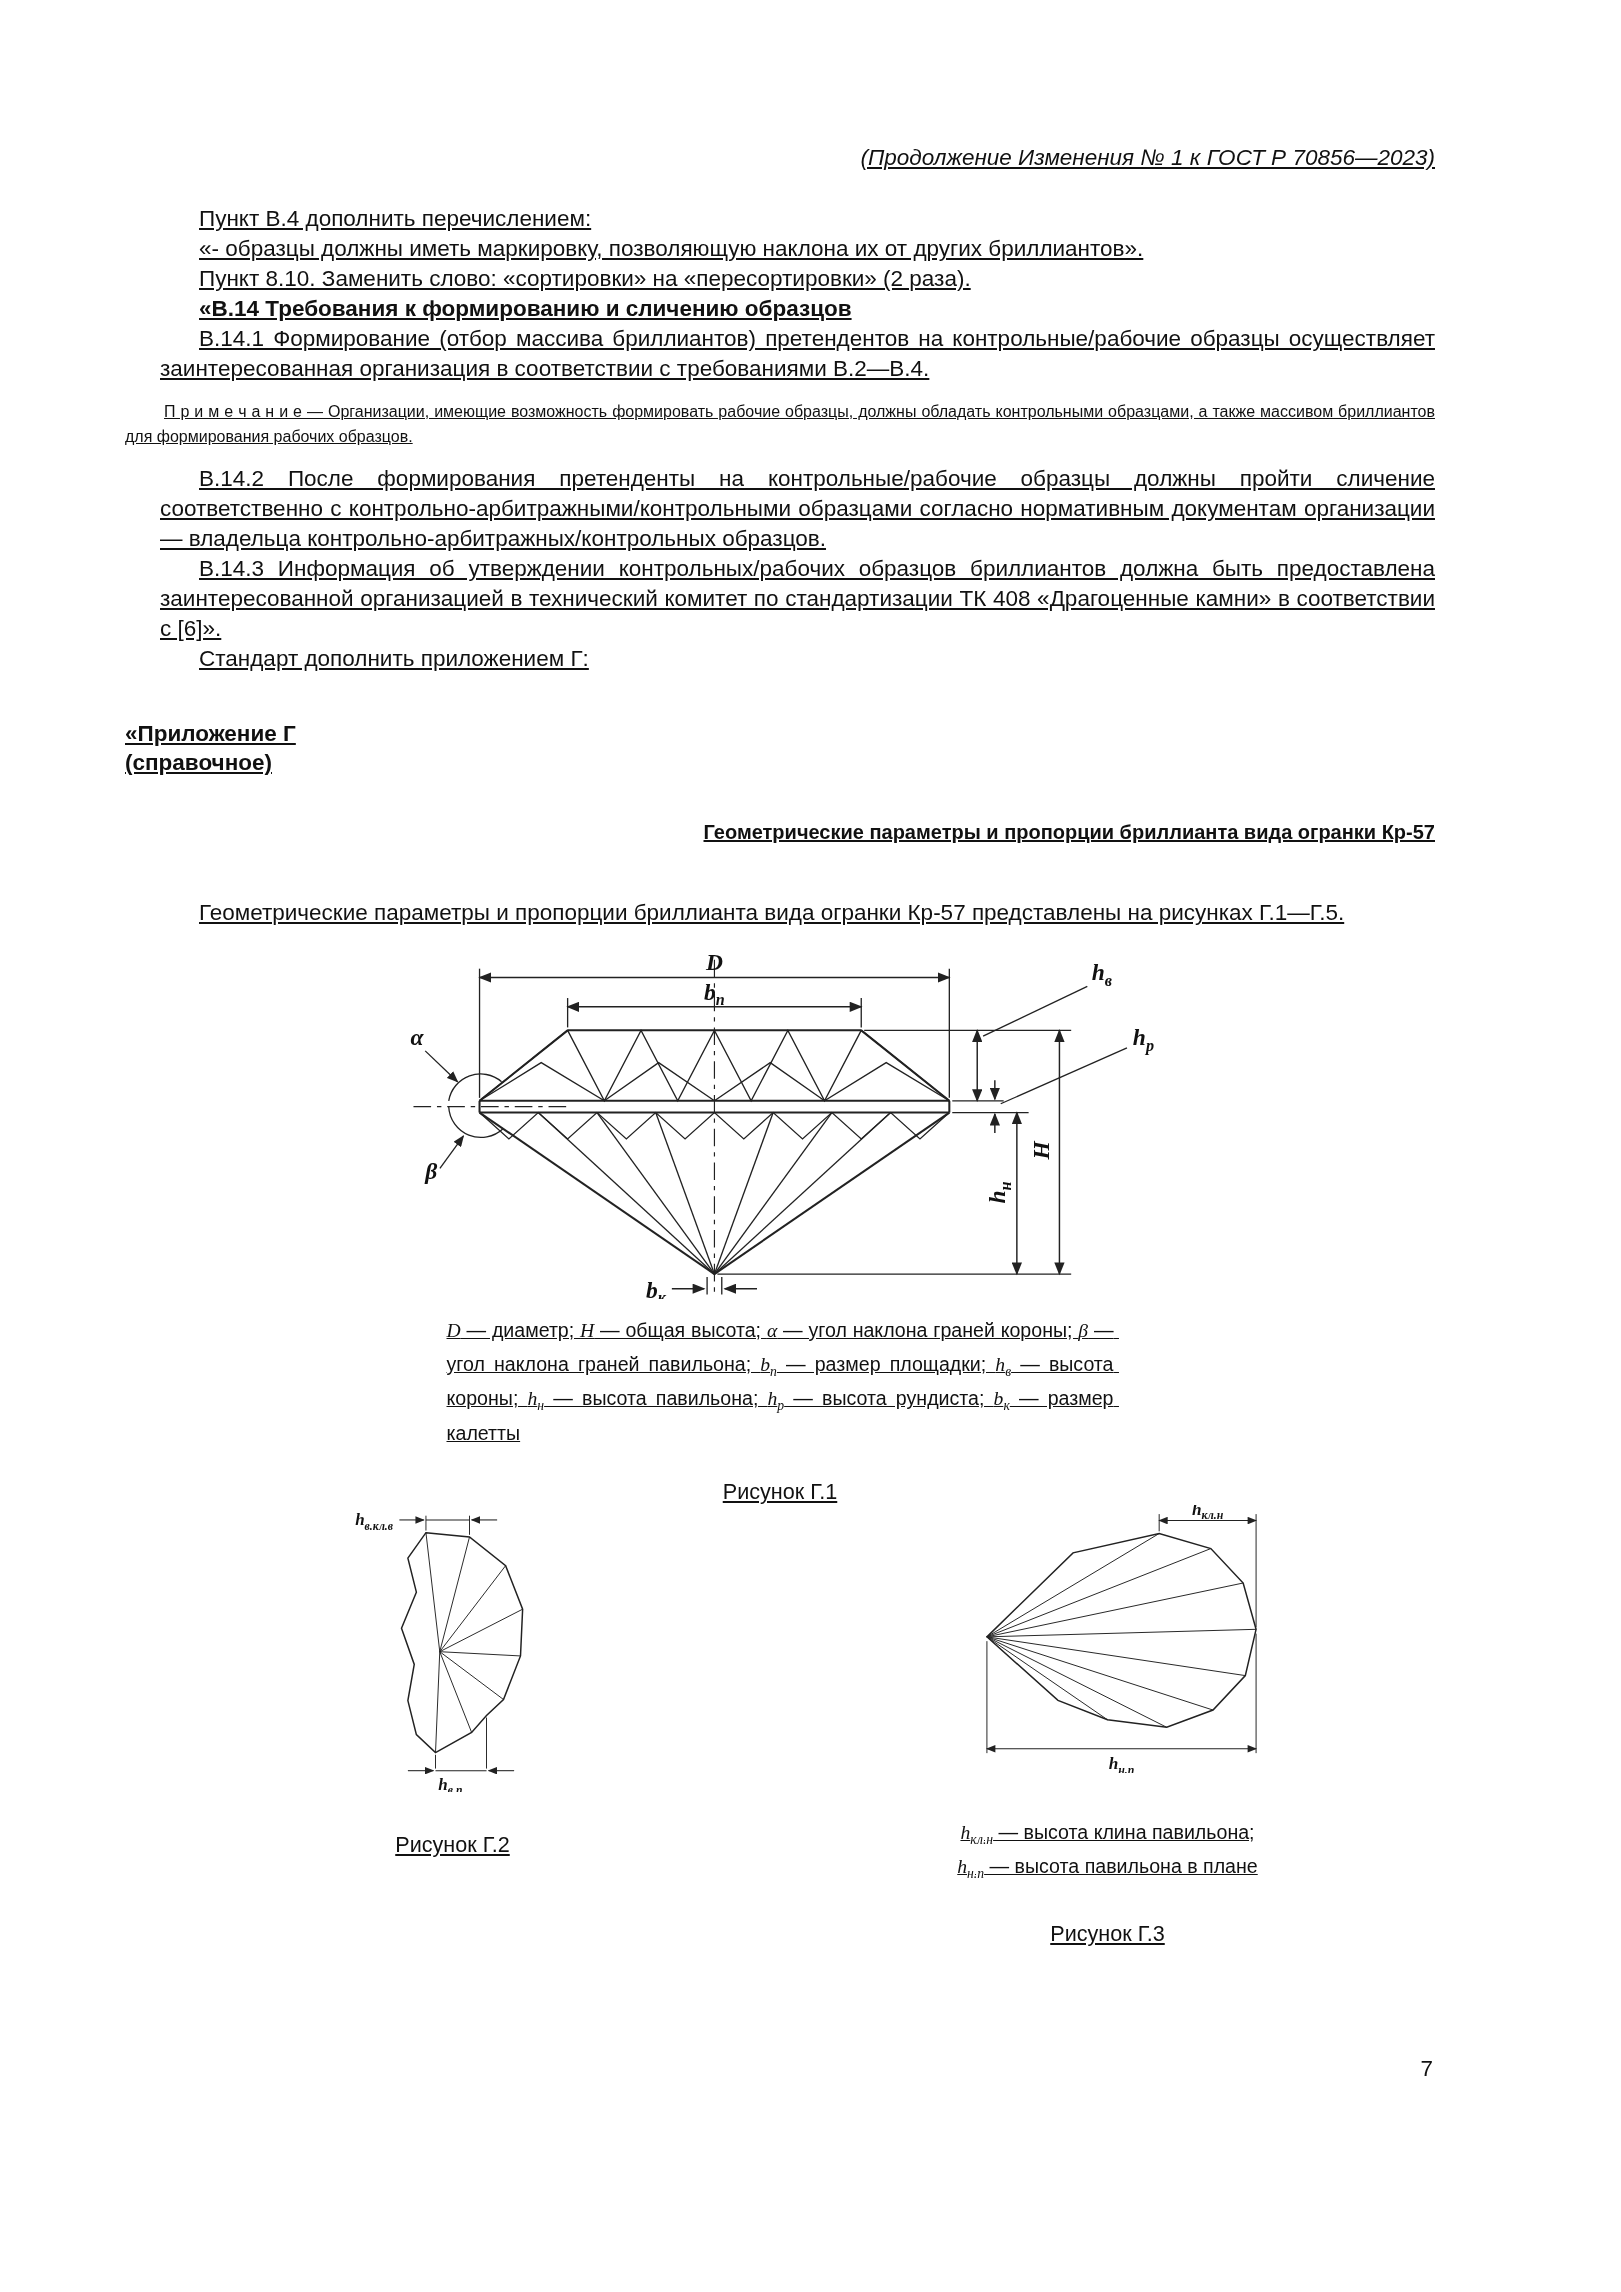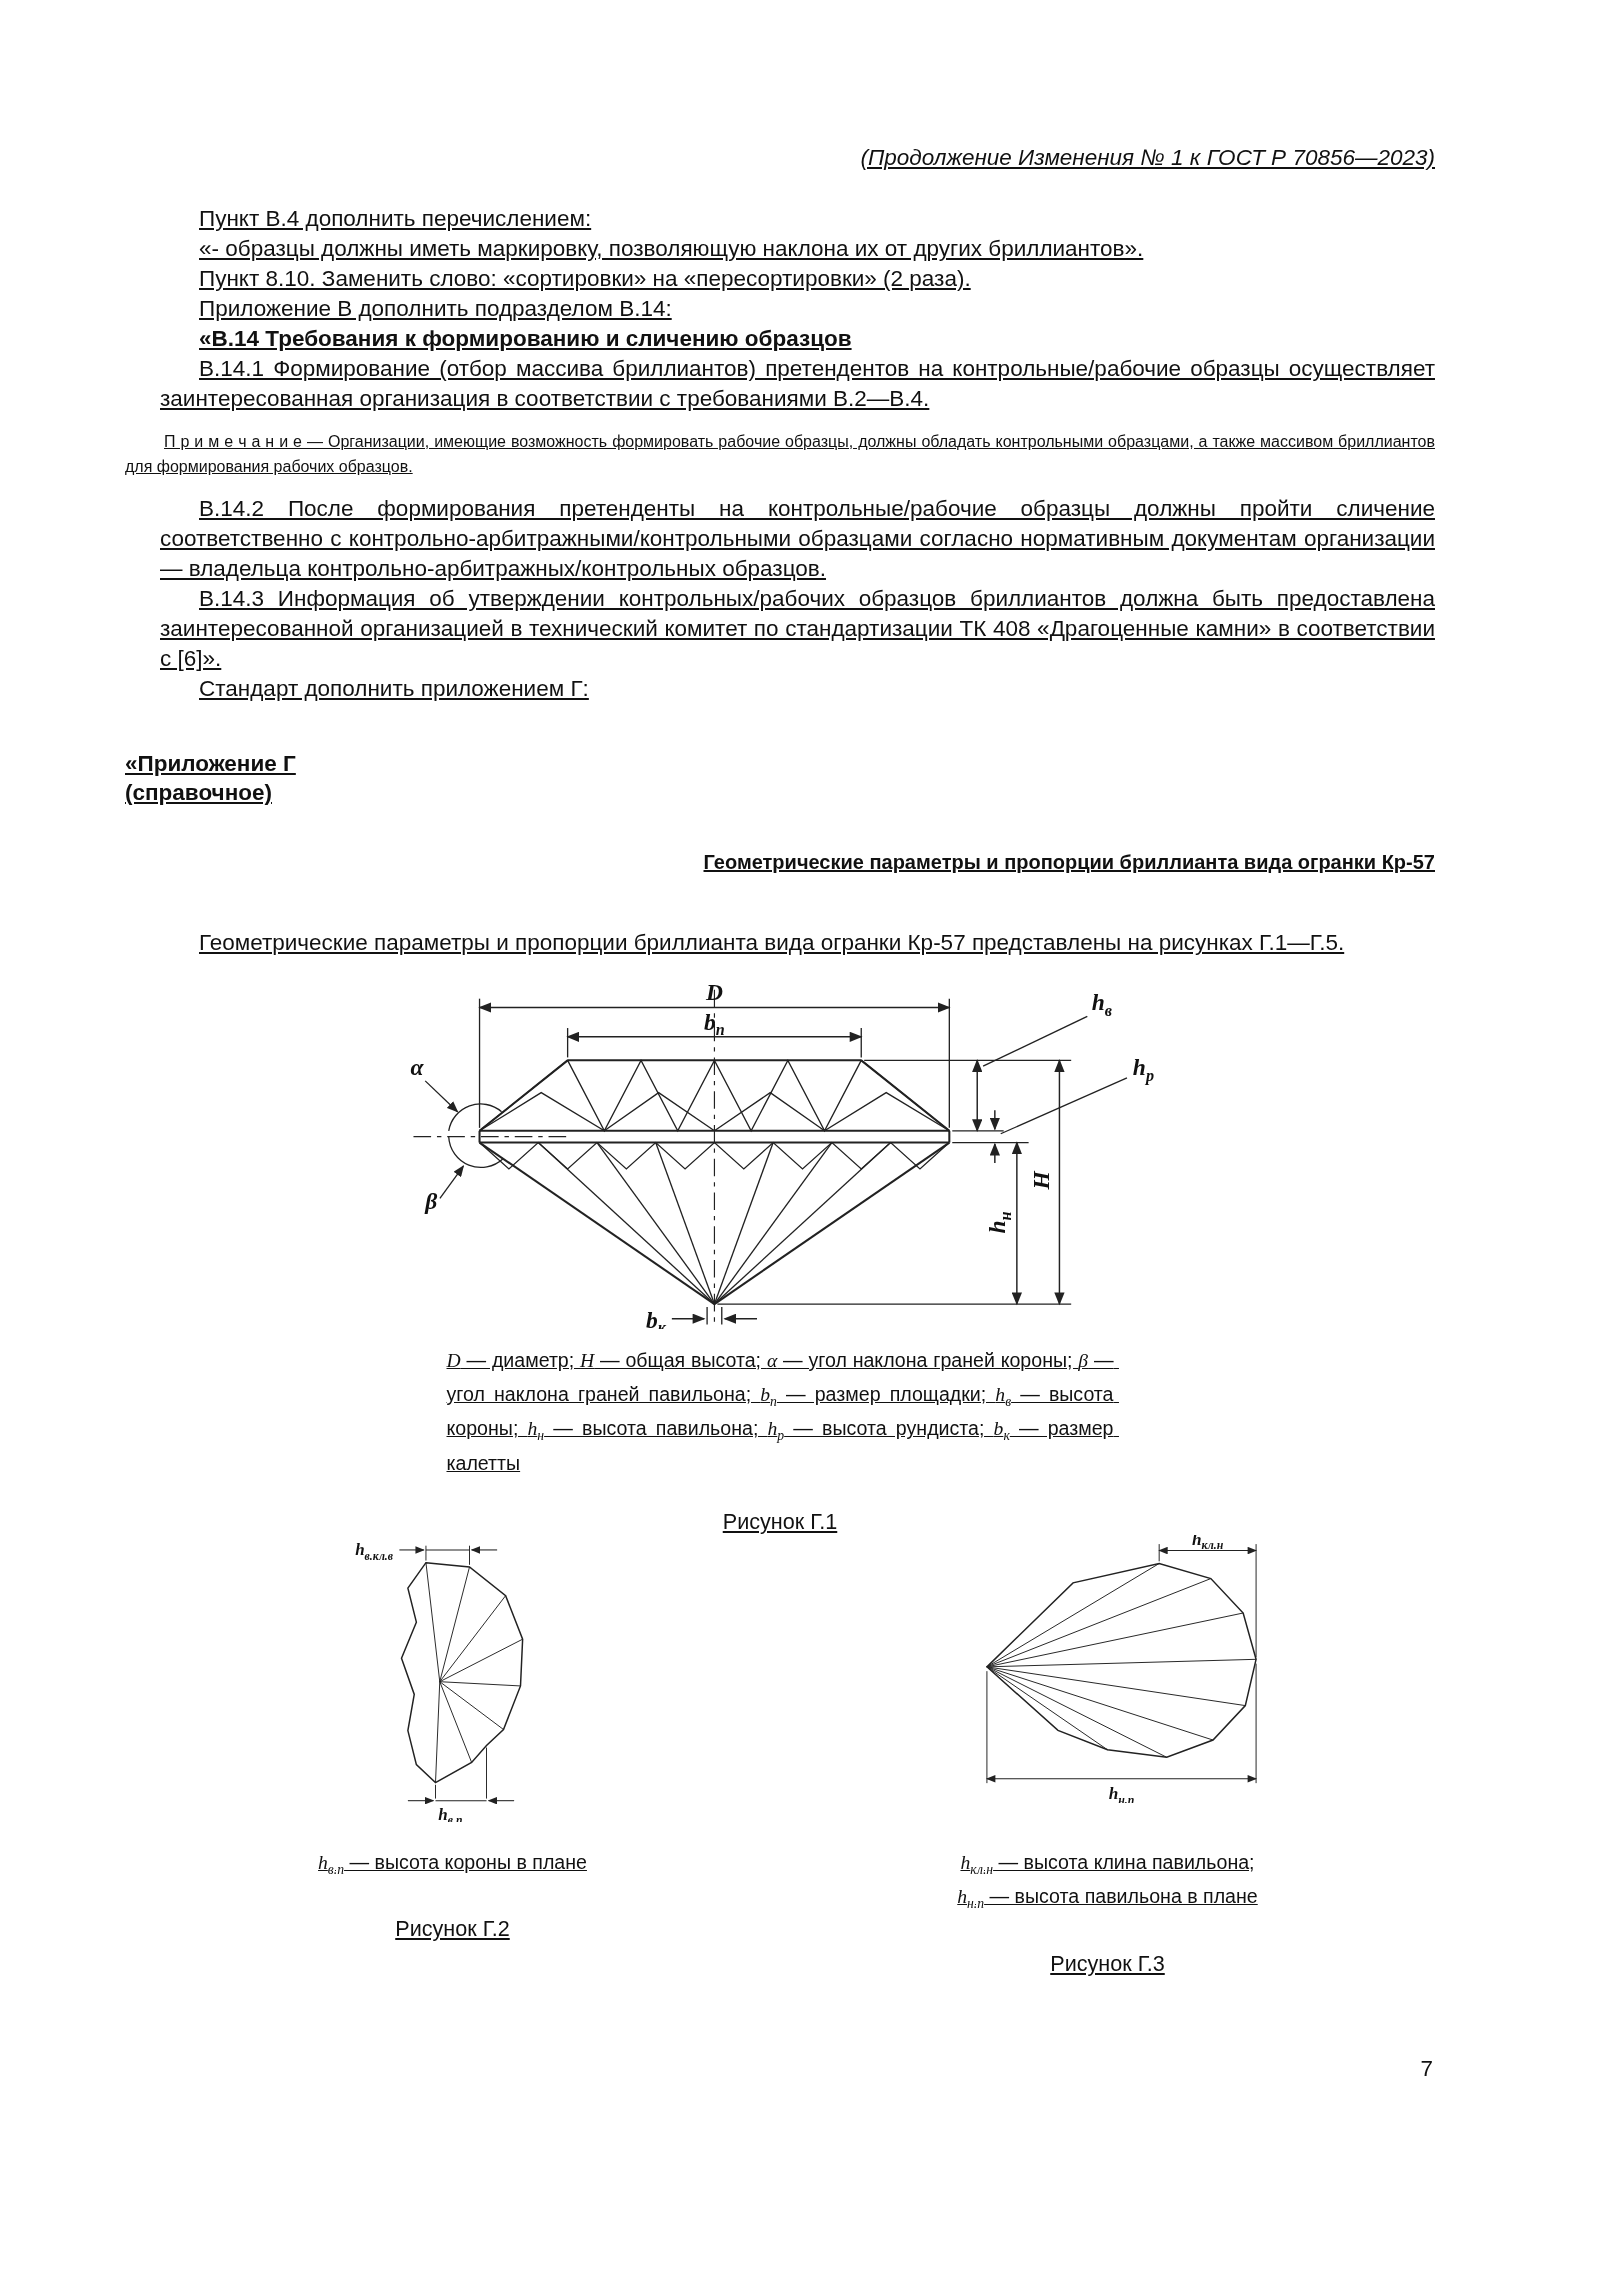--- a/index.html
+++ b/index.html
@@ -43,21 +43,20 @@
 </head>
 <body>
 
 <div class="page">
 
   <div class="running-head">(Продолжение Изменения № 1 к ГОСТ Р 70856—2023)</div>
 
   <p class="para indent">Пункт В.4 дополнить перечислением:</p>
   <p class="para indent">«- образцы должны иметь маркировку, позволяющую наклона их от других бриллиантов».</p>
   <p class="para indent">Пункт 8.10. Заменить слово: «сортировки» на «пересортировки» (2 раза).</p>
-  <p class="para indent">Приложение В дополнить подразделом В.14:</p>
   <p class="para indent bold">«В.14 Требования к формированию и сличению образцов</p>
   <p class="para indent">В.14.1 Формирование (отбор массива бриллиантов) претендентов на контрольные/рабочие образцы осуществляет заинтересованная организация в соответствии с требованиями В.2—В.4.</p>
   <p class="note">П р и м е ч а н и е — Организации, имеющие возможность формировать рабочие образцы, должны обладать контрольными образцами, а также массивом бриллиантов для формирования рабочих образцов.</p>
   <p class="para indent">В.14.2 После формирования претенденты на контрольные/рабочие образцы должны пройти сличение соответственно с контрольно-арбитражными/контрольными образцами согласно нормативным документам организации — владельца контрольно-арбитражных/контрольных образцов.</p>
   <p class="para indent">В.14.3 Информация об утверждении контрольных/рабочих образцов бриллиантов должна быть предоставлена заинтересованной организацией в технический комитет по стандартизации ТК 408 «Драгоценные камни» в соответствии с [6]».</p>
   <p class="para indent">Стандарт дополнить приложением Г:</p>
 
   <div class="appendix-title">
     <div>«Приложение Г</div>
     <div>(справочное)</div>
@@ -184,21 +183,20 @@
             <line class="dim" x1="78" y1="250" x2="102" y2="250" marker-end="url(#a2)"></line>
             <line class="dim" x1="178" y1="250" x2="154" y2="250" marker-end="url(#a2)"></line>
           </g>
           <g>
             <text class="lbl" x="64" y="19" text-anchor="end"><tspan>h</tspan><tspan class="sublbl" dy="4">в.кл.в</tspan></text>
             <text class="lbl" x="118" y="268" text-anchor="middle"><tspan>h</tspan><tspan class="sublbl" dy="4">в.п</tspan></text>
           </g>
         </svg>
       </div>
       <div class="col-caption">
-        <div><span class="sym">h</span><sub>в.п</sub><span class="cap-text"> — высота короны в плане</span></div>
       </div>
       <div class="fig-label">Рисунок Г.2</div>
     </div>
 
     <div class="figs-col">
       <div class="fig-box">
         <svg width="323" height="268" viewBox="0 0 300 248" xmlns="http://www.w3.org/2000/svg">
           <defs>
             <marker id="a3" viewBox="0 0 10 8" refX="9" refY="4" markerWidth="9" markerHeight="7" orient="auto-start-reverse">
               <path d="M0,0 L10,4 L0,8 z"></path>

